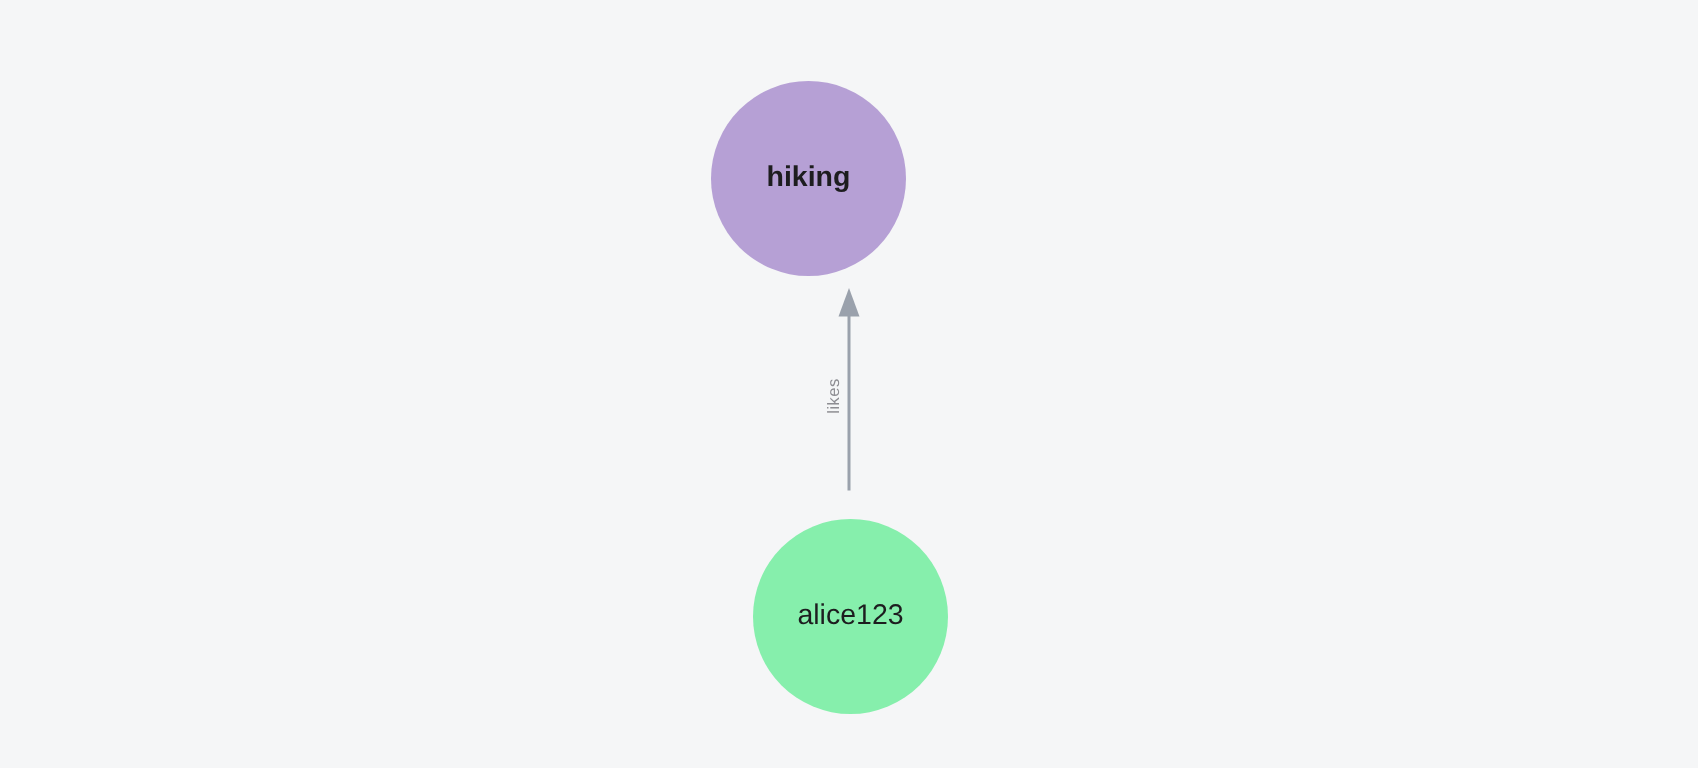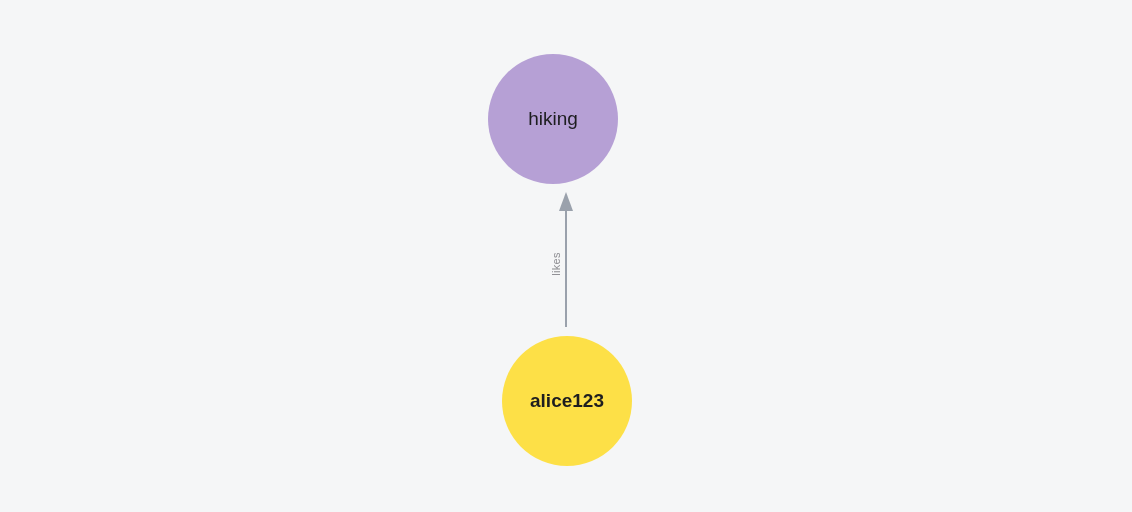--- a/index.html
+++ b/index.html
@@ -24,29 +24,29 @@
     justify-content: center;
     cursor: pointer;
   }
   .node-label {
     font-size: 19px;
     color: #1d1d1f;
     text-align: center;
     user-select: none;
   }
   .node-hiking {
-    left: 488px;
+    left: 474px;
     top: 54px;
     background: #b6a0d5;
+    font-weight: bold;
   }
   .node-alice {
     left: 502px;
-    top: 336px;
-    background: #fde047;
-    font-weight: bold;
+    top: 346px;
+    background: #86efac;
   }
   .edge-line {
     position: absolute;
     left: 565px;
     top: 207px;
     width: 2px;
     height: 120px;
     background: #9aa1ac;
   }
   .edge-arrowhead {

